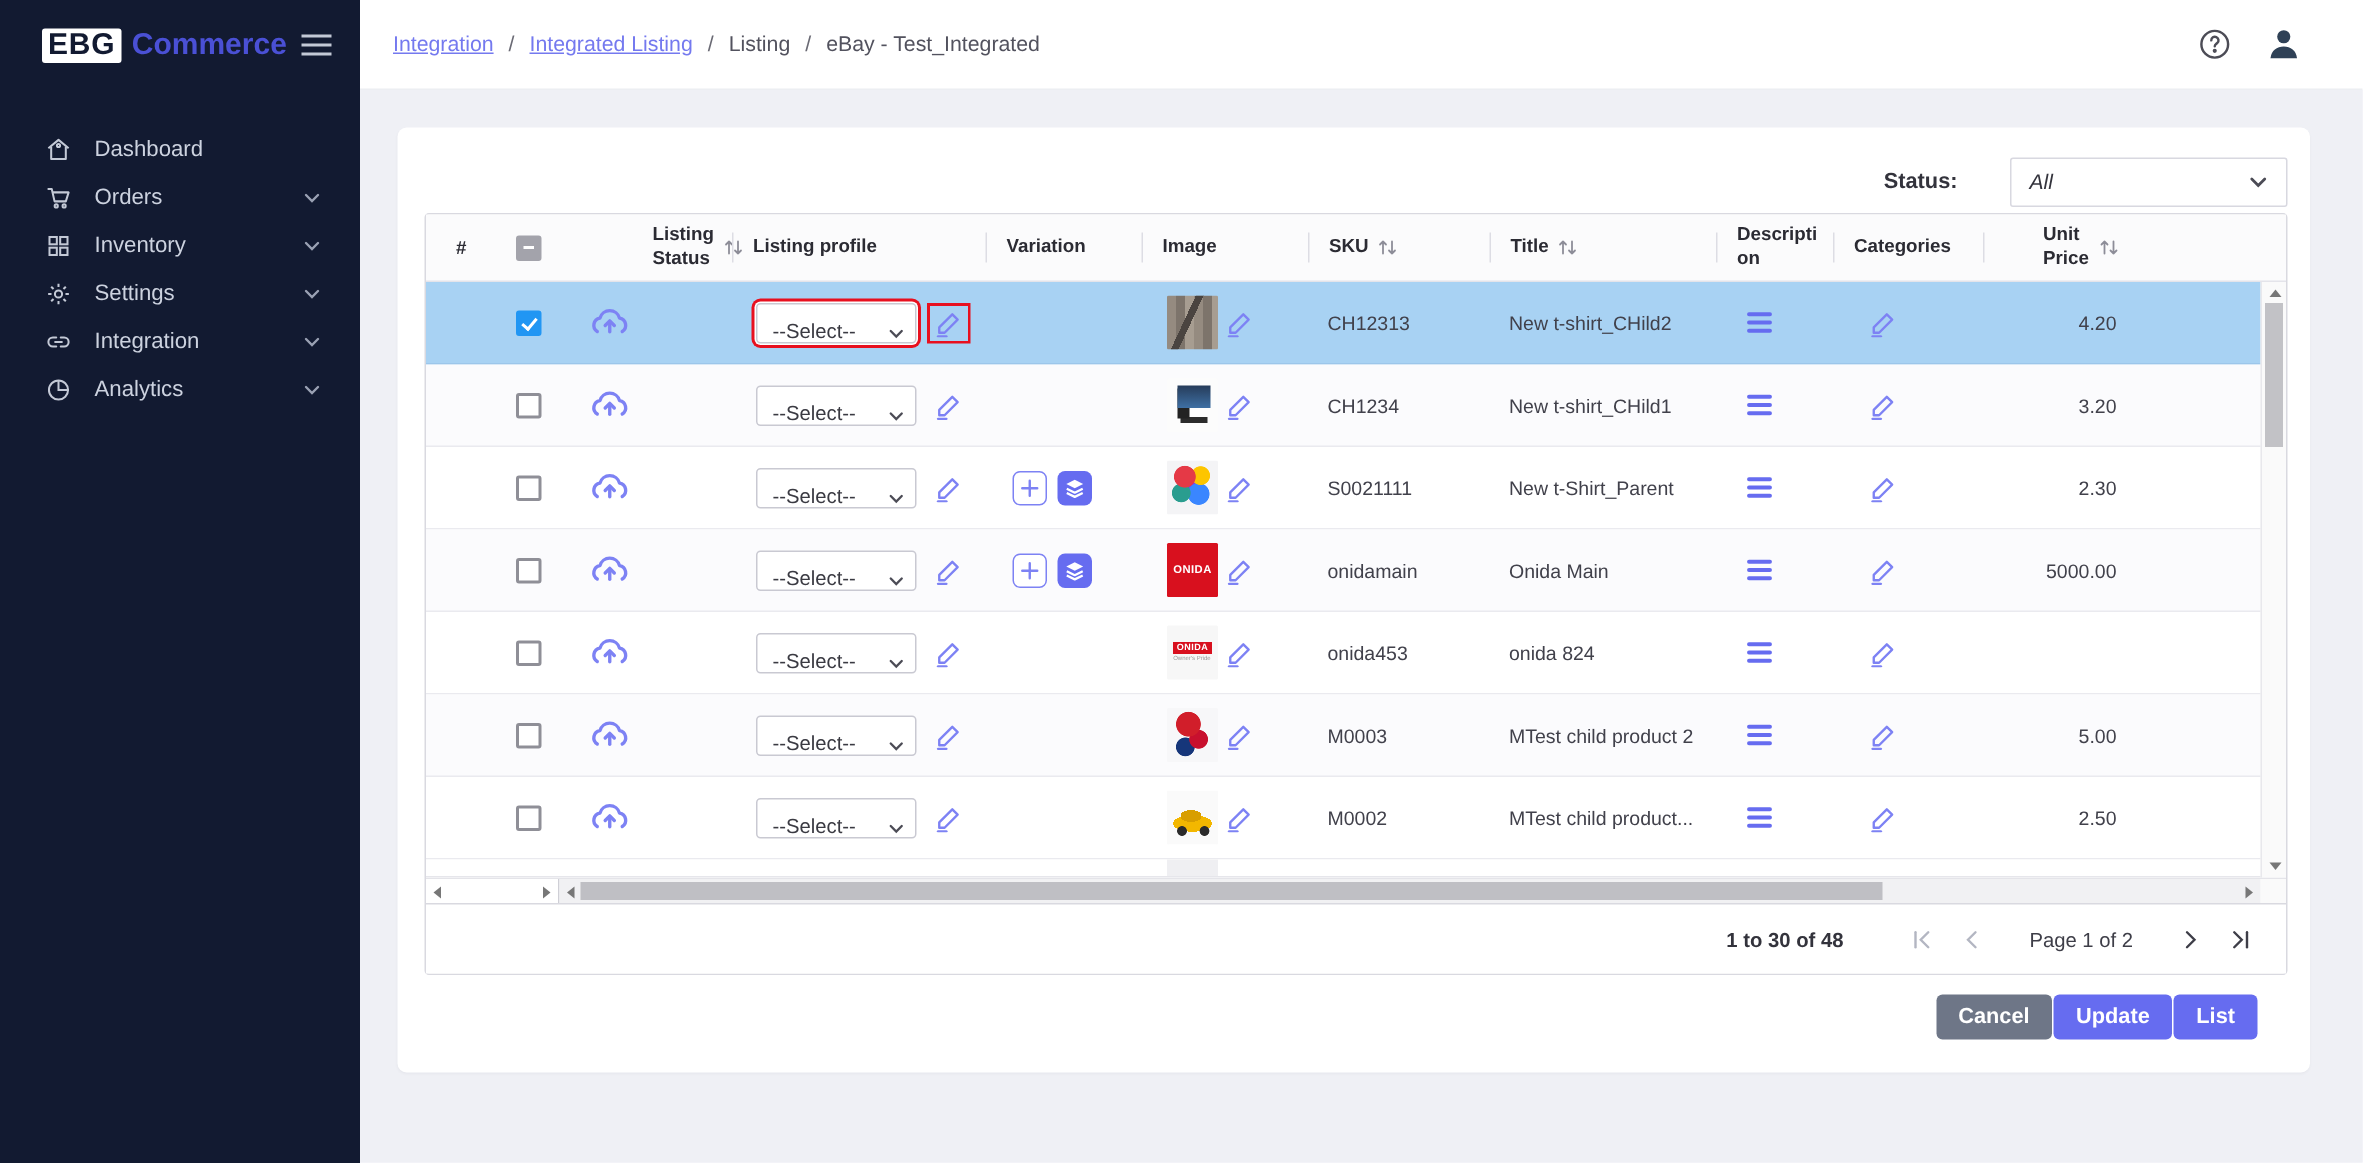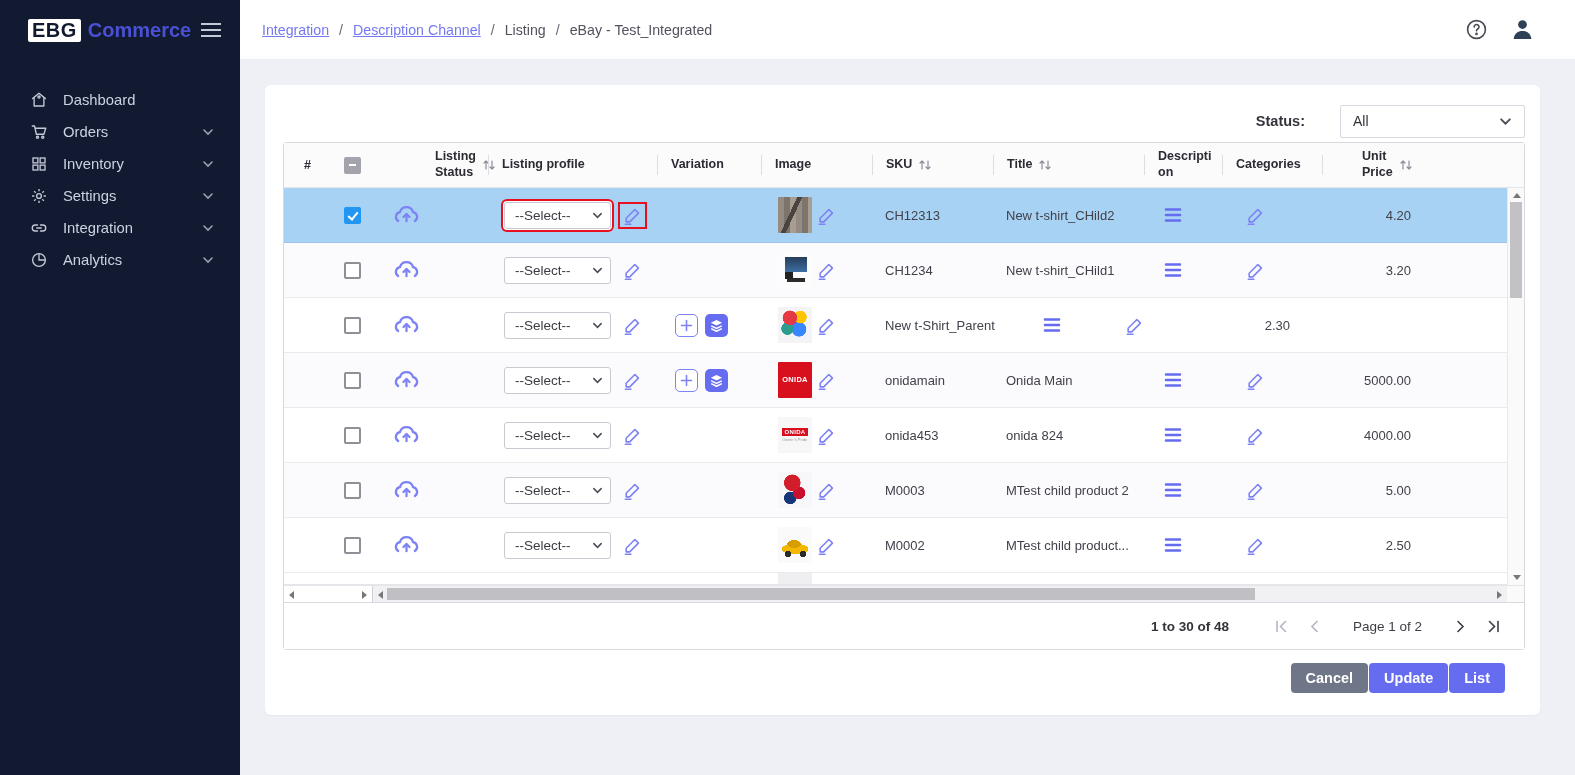--- a/index.html
+++ b/index.html
@@ -29,21 +29,21 @@
   .help-ic { width:23px; height:23px; color:#4c4c56; cursor:pointer; }
   .avatar-ic { width:25px; height:25px; color:#2f4156; cursor:pointer; }
 
   
   .content { position:absolute; left:240px; top:60px; width:1335px; height:715px; background:#eff0f5; }
   .card { position:relative; margin:25px 35px 0 25px; height:630px; background:#fff; border-radius:6px; box-shadow:0 1px 2px rgba(20,25,50,.04); padding:15px 15px 0 18px; }
 
   .status-row { height:42px; display:flex; align-items:center; justify-content:flex-end; padding-right:0; }
   .status-label { font-size:14.5px; font-weight:600; color:#33333c; margin-right:35px; }
   .status-select { width:185px; height:33px; border:1px solid #d8d8e0; border-radius:2px; background:#fff; display:flex; align-items:center; padding:0 12px; cursor:pointer; }
-  .status-select .sval { font-size:14px; color:#33333c; }
+  .status-select .sval { font-size:14px; color:#33333c;font-style:italic; }
   .status-select .chev { margin-left:auto; color:#4c4c56; width:13px; height:13px; }
 
   
   .grid { position:relative; width:1242px; border:1px solid #d9d9e0; border-radius:3px; background:#fff; }
   .ghead { display:flex; height:45px; background:#fbfbfc; border-bottom:1px solid #e4e4ea; align-items:center; }
   .hc { height:100%; display:flex; align-items:center; font-size:12.5px; font-weight:700; color:#2b2b33; padding:0 6px 0 14px; position:relative; }
   .hc.sep::before { content:""; position:absolute; left:0; top:12px; bottom:12px; width:1px; background:#dddde4; }
   .hc .hlbl { line-height:1.25; }
   .sort-ic { margin-left:6px; flex:0 0 auto; color:#8d8d98; }
   .hc-spacer { width:17px; height:100%; }
@@ -77,21 +77,21 @@
   .cb.indeterminate { background:#a3a3ab; border-color:#a3a3ab; }
   .cb.indeterminate::after { content:""; position:absolute; left:3px; top:5.5px; width:7px; height:2px; background:#fff; }
   .cb.checked { background:var(--checkbox-checked,#2196f3); border-color:var(--checkbox-checked,#2196f3); }
   .cb.checked::after { content:""; position:absolute; left:4px; top:1px; width:4px; height:8px; border:solid #fff; border-width:0 2px 2px 0; transform:rotate(40deg); }
 
   .c.col-check { justify-content:center; }
   .c.col-status { padding-left:20px; }
   .cloud-ic { width:27px; height:27px; color:var(--icon-purple,#7d82f4); cursor:pointer; }
 
   .c.col-profile { padding-left:16px; gap:9px; }
-  .select { display:inline-flex; align-items:center; width:107px; height:27px; border:1px solid #c9c9d2; border-radius:3px; background:#fff; padding:0 7px 0 10px; cursor:pointer; }
+  .select { display:inline-flex; align-items:flex-end; width:107px; height:27px; border:1px solid #c9c9d2; border-radius:3px; background:#fff; padding:0 7px 0 10px; cursor:pointer; }
   .select .sel-txt { font-size:13.5px; color:#3a3a42; }
   .select .chev { margin-left:auto; width:11px; height:11px; color:#4c4c56; }
   .pen-wrap { display:inline-flex; padding:2px 3px; }
   .pen-ic { width:19px; height:19px; color:var(--icon-purple,#7d82f4); cursor:pointer; }
   .red-ann { box-shadow:0 0 0 1px #fff, 0 0 0 3px var(--annotation-red,#e8101f); }
   .red-ann2 { box-shadow:0 0 0 2px var(--annotation-red,#e8101f); }
 
   .c.col-variation { padding-left:18px; gap:7px; }
   .variation-icons { display:flex; gap:7px; }
   .vplus { width:23px; height:23px; border:1.5px solid var(--icon-purple,#7d82f4); border-radius:5px; color:var(--icon-purple,#7d82f4); display:flex; align-items:center; justify-content:center; cursor:pointer; background:#fff; }
@@ -233,21 +233,21 @@
           <path d="M2 4l4 4 4-4"></path>
         </svg>
     </div>
   </nav>
 </aside>
 
 <header class="topbar">
   <div class="crumbs">
     <span class="crumb-link">Integration</span>
     <span class="crumb-sep">/</span>
-    <span class="crumb-link">Description Channel</span>
+    <span class="crumb-link">Integrated Listing</span>
     <span class="crumb-sep">/</span>
     <span class="crumb-plain">Listing</span>
     <span class="crumb-sep">/</span>
     <span class="crumb-plain">eBay - Test_Integrated</span>
   </div>
   <div class="top-icons">
     <svg class="help-ic" viewBox="0 0 24 24" fill="none" stroke="currentColor" stroke-width="1.7" stroke-linecap="round">
         <circle cx="12" cy="12" r="9.3"></circle>
         <path d="M9.6 9.3a2.5 2.5 0 114.2 1.8c-.8.8-1.8 1.1-1.8 2.3"></path>
         <circle cx="12" cy="16.6" r="0.6" fill="currentColor"></circle>
@@ -527,20 +527,23 @@
     </div>
     <div class="c col-image">
       <span class="thumb balloons-photo"></span>
       <span class="pen-wrap">
         <svg class="pen-ic" viewBox="0 0 24 24" fill="none" stroke="currentColor" stroke-width="2" stroke-linecap="round" stroke-linejoin="round">
                     <path d="M15 4.5l4.5 4.5L8.5 20H4v-4.5z"></path>
                     <path d="M3 23h7"></path>
                   </svg>
       </span>
     </div>
+    <div class="c col-sku">
+                <span>S0021111</span>
+              </div>
     <div class="c col-title">
                 <span>New t-Shirt_Parent</span>
               </div>
     <div class="c col-desc">
       <svg class="menu-ic" viewBox="0 0 18 16" fill="none" stroke="currentColor" stroke-width="2.6" stroke-linecap="round">
                   <path d="M2 2.5h14M2 8h14M2 13.5h14"></path>
                 </svg>
     </div>
     <div class="c col-cat">
       <span class="pen-wrap">
@@ -702,23 +705,20 @@
                 </svg>
     </div>
     <div class="c col-cat">
       <span class="pen-wrap">
         <svg class="pen-ic" viewBox="0 0 24 24" fill="none" stroke="currentColor" stroke-width="2" stroke-linecap="round" stroke-linejoin="round">
                     <path d="M15 4.5l4.5 4.5L8.5 20H4v-4.5z"></path>
                     <path d="M3 23h7"></path>
                   </svg>
       </span>
     </div>
-    <div class="c col-cost">
-                <span>4000.00</span>
-              </div>
     <div class="c col-unit">
                 <span class="unit-clip">5000.00</span>
               </div>
   </div>
             <div class="trow">
     <div class="c col-num"></div>
     <div class="c col-check">
                 <div class="cb"></div>
               </div>
     <div class="c col-status">

